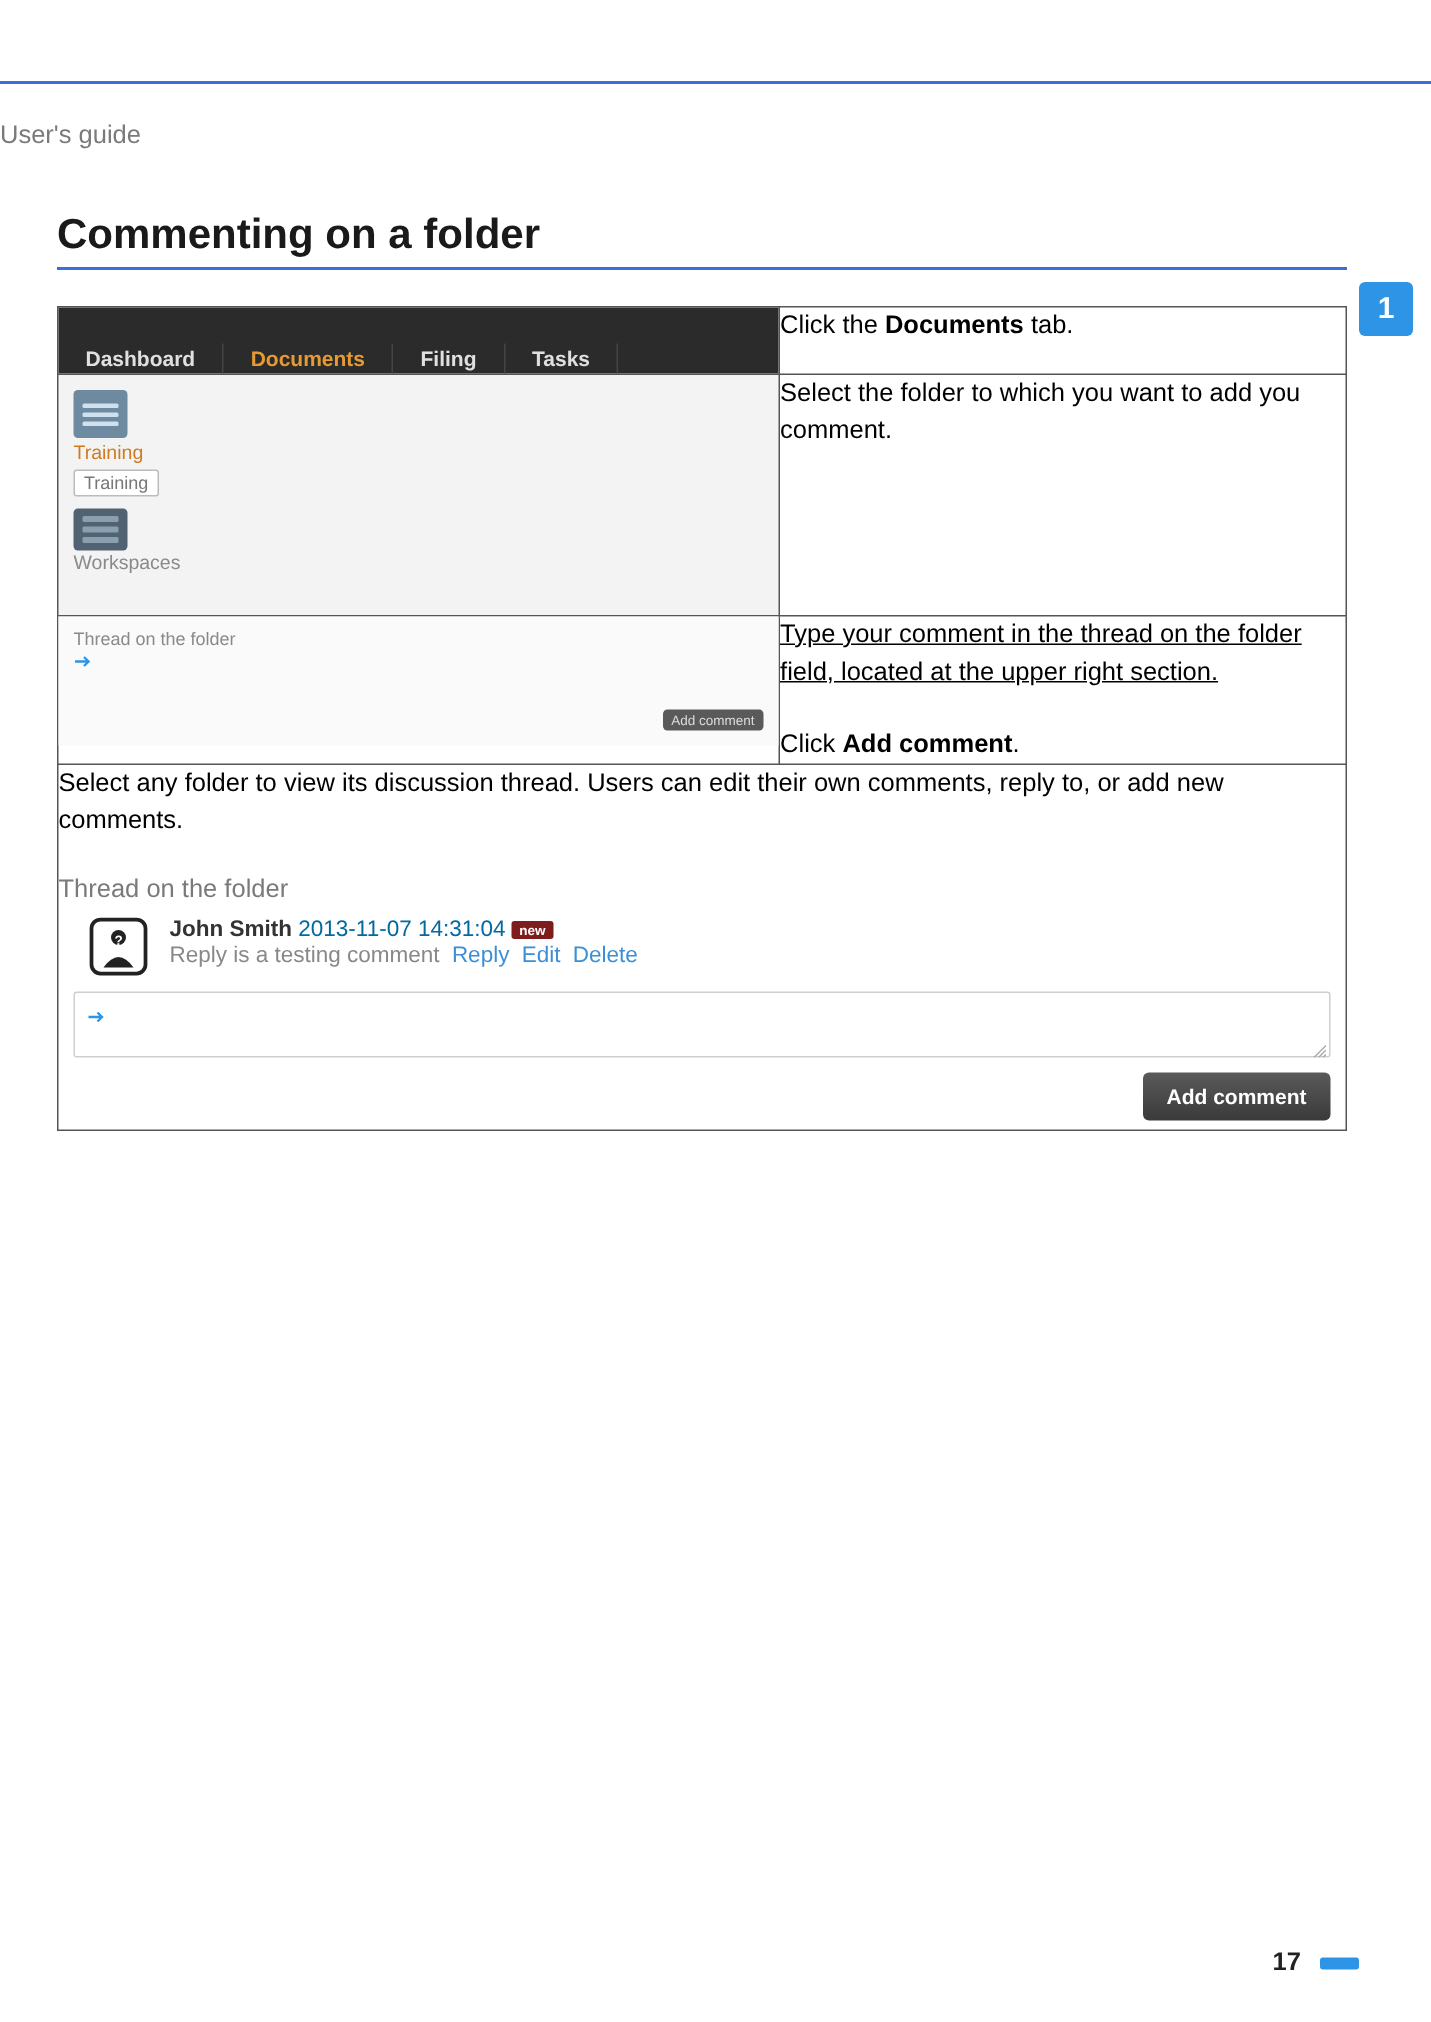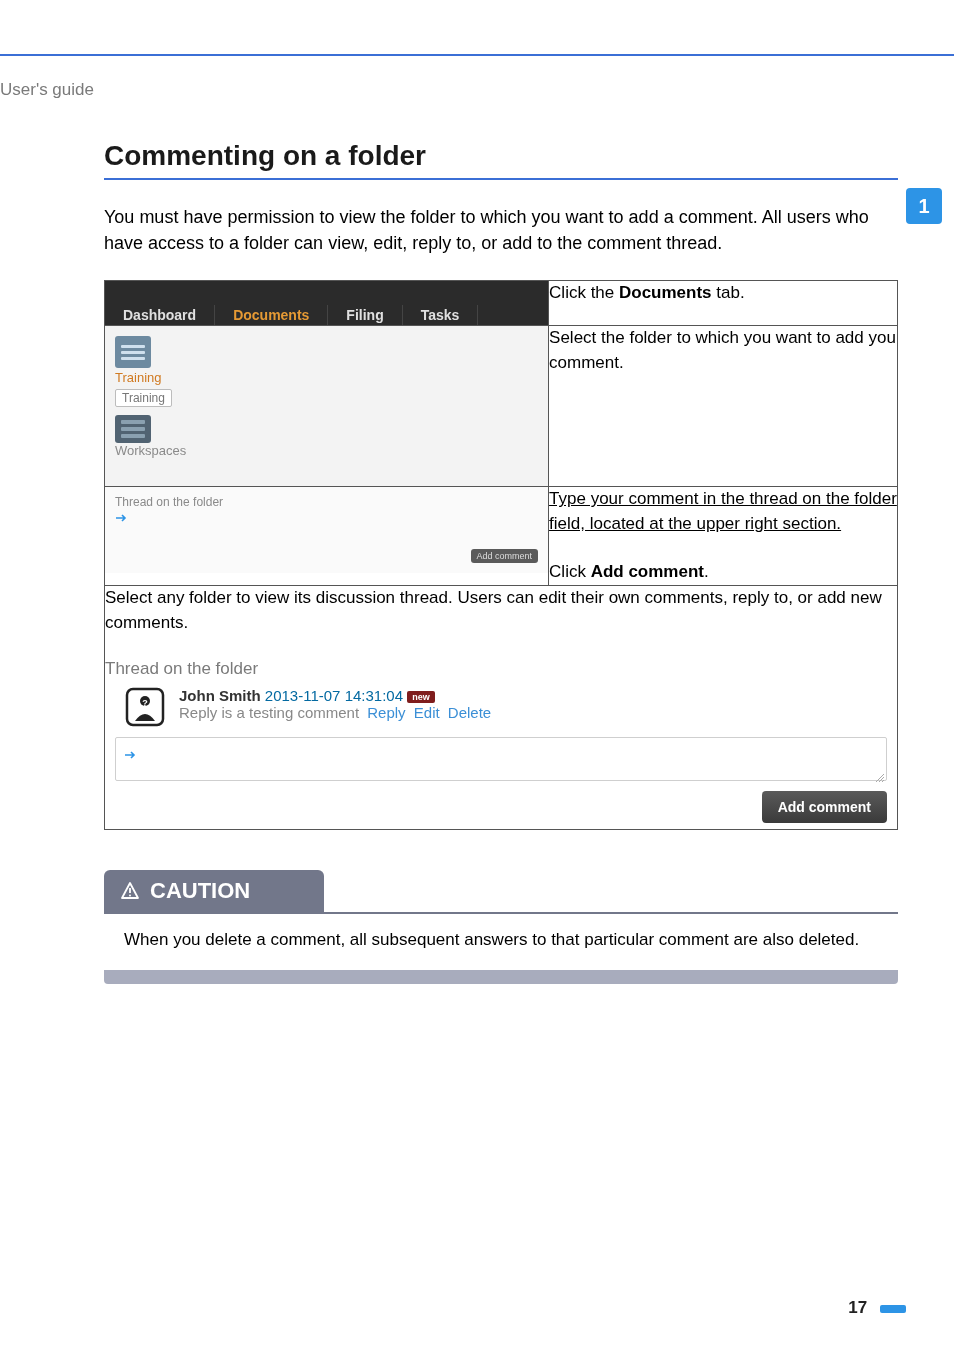--- a/index.html
+++ b/index.html
@@ -27,21 +27,21 @@
     align-items: center;
     justify-content: center;
   }
   .header-right {
     text-align: left;
     color: #7a7a7a;
     font-size: 17px;
     padding: 24px 56px 0 0;
   }
   .content {
-    padding: 40px 56px 0 104px;
+    padding: 40px 56px 0 38px;
   }
   h1.section-title {
     font-size: 28px;
     font-weight: bold;
     color: #1a1a1a;
     border-bottom: 2px solid #3b6fd6;
     padding-bottom: 6px;
     margin-bottom: 24px;
   }
   p.intro {
@@ -212,21 +212,20 @@
 <div class="sidebar-pill">
   <span>1</span>
 </div>
 
 <div class="header-right">User's guide</div>
 
 <div class="content">
 
   <h1 class="section-title">Commenting on a folder</h1>
 
-  <p class="intro">You must have permission to view the folder to which you want to add a comment. All users who have access to a folder can view, edit, reply to, or add to the comment thread.</p>
 
   <table class="guide">
     <tbody>
         <tr>
       <td class="imgcell">
         <div class="tabbar">
           <div>
                 <span>Dashboard</span>
               </div>
           <div class="active">
@@ -335,33 +334,19 @@
           </span>
         </div>
 
         <div class="addbtn-lg">Add comment</div>
         <div class="clear"></div>
       </td>
     </tr>
   </tbody>
     </table>
 
-  <div class="caution-wrap">
-    <div class="caution-head">
-      <span class="warn-icon">
-        <svg viewBox="0 0 20 20">
-          <path d="M10 2 L18 17 L2 17 Z" fill="none" stroke="#fff" stroke-width="1.8" stroke-linejoin="round"></path>
-          <line x1="10" y1="7" x2="10" y2="12" stroke="#fff" stroke-width="1.8"></line>
-          <circle cx="10" cy="14.5" r="1" fill="#fff"></circle>
-        </svg>
-      </span>
-      <span class="ctitle">CAUTION</span>
-    </div>
-    <div class="caution-body">When you delete a comment, all subsequent answers to that particular comment are also deleted.</div>
-    <div class="caution-footer"></div>
-  </div>
 
 </div>
 
 <div class="page-number">
   <span>17</span>
   <span class="page-number-chip"></span>
 </div>
 
 </body></html>

